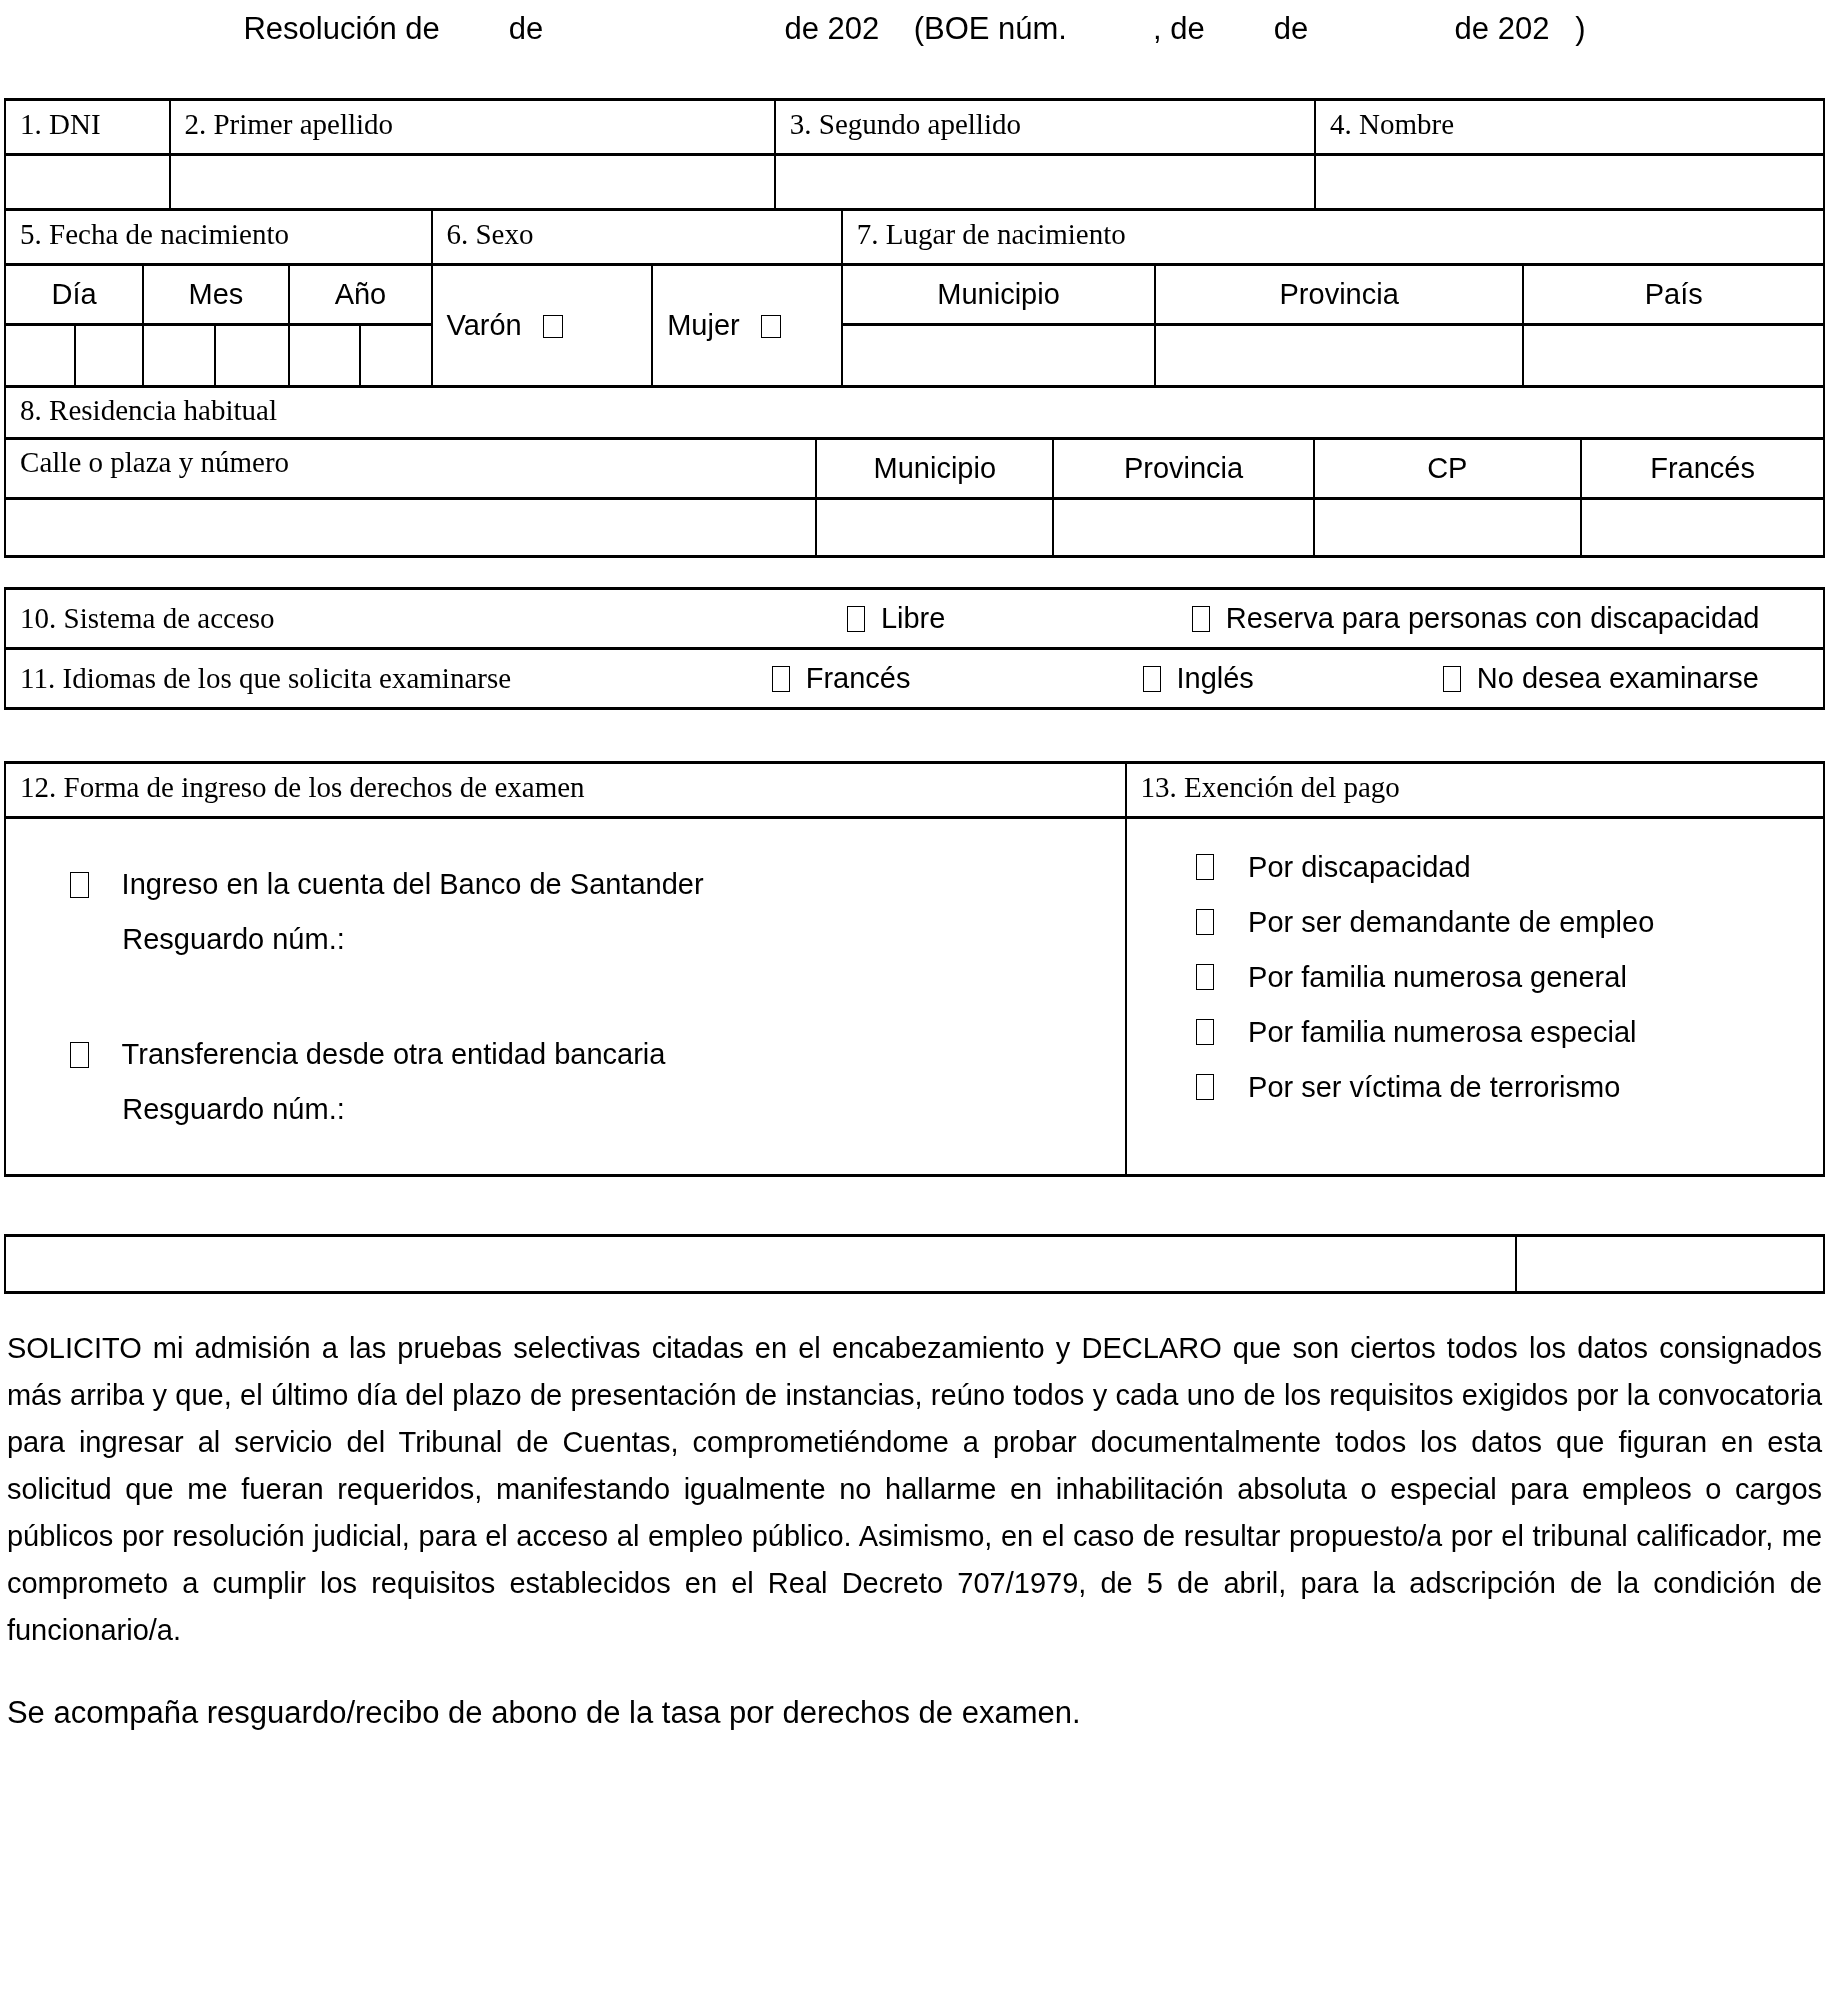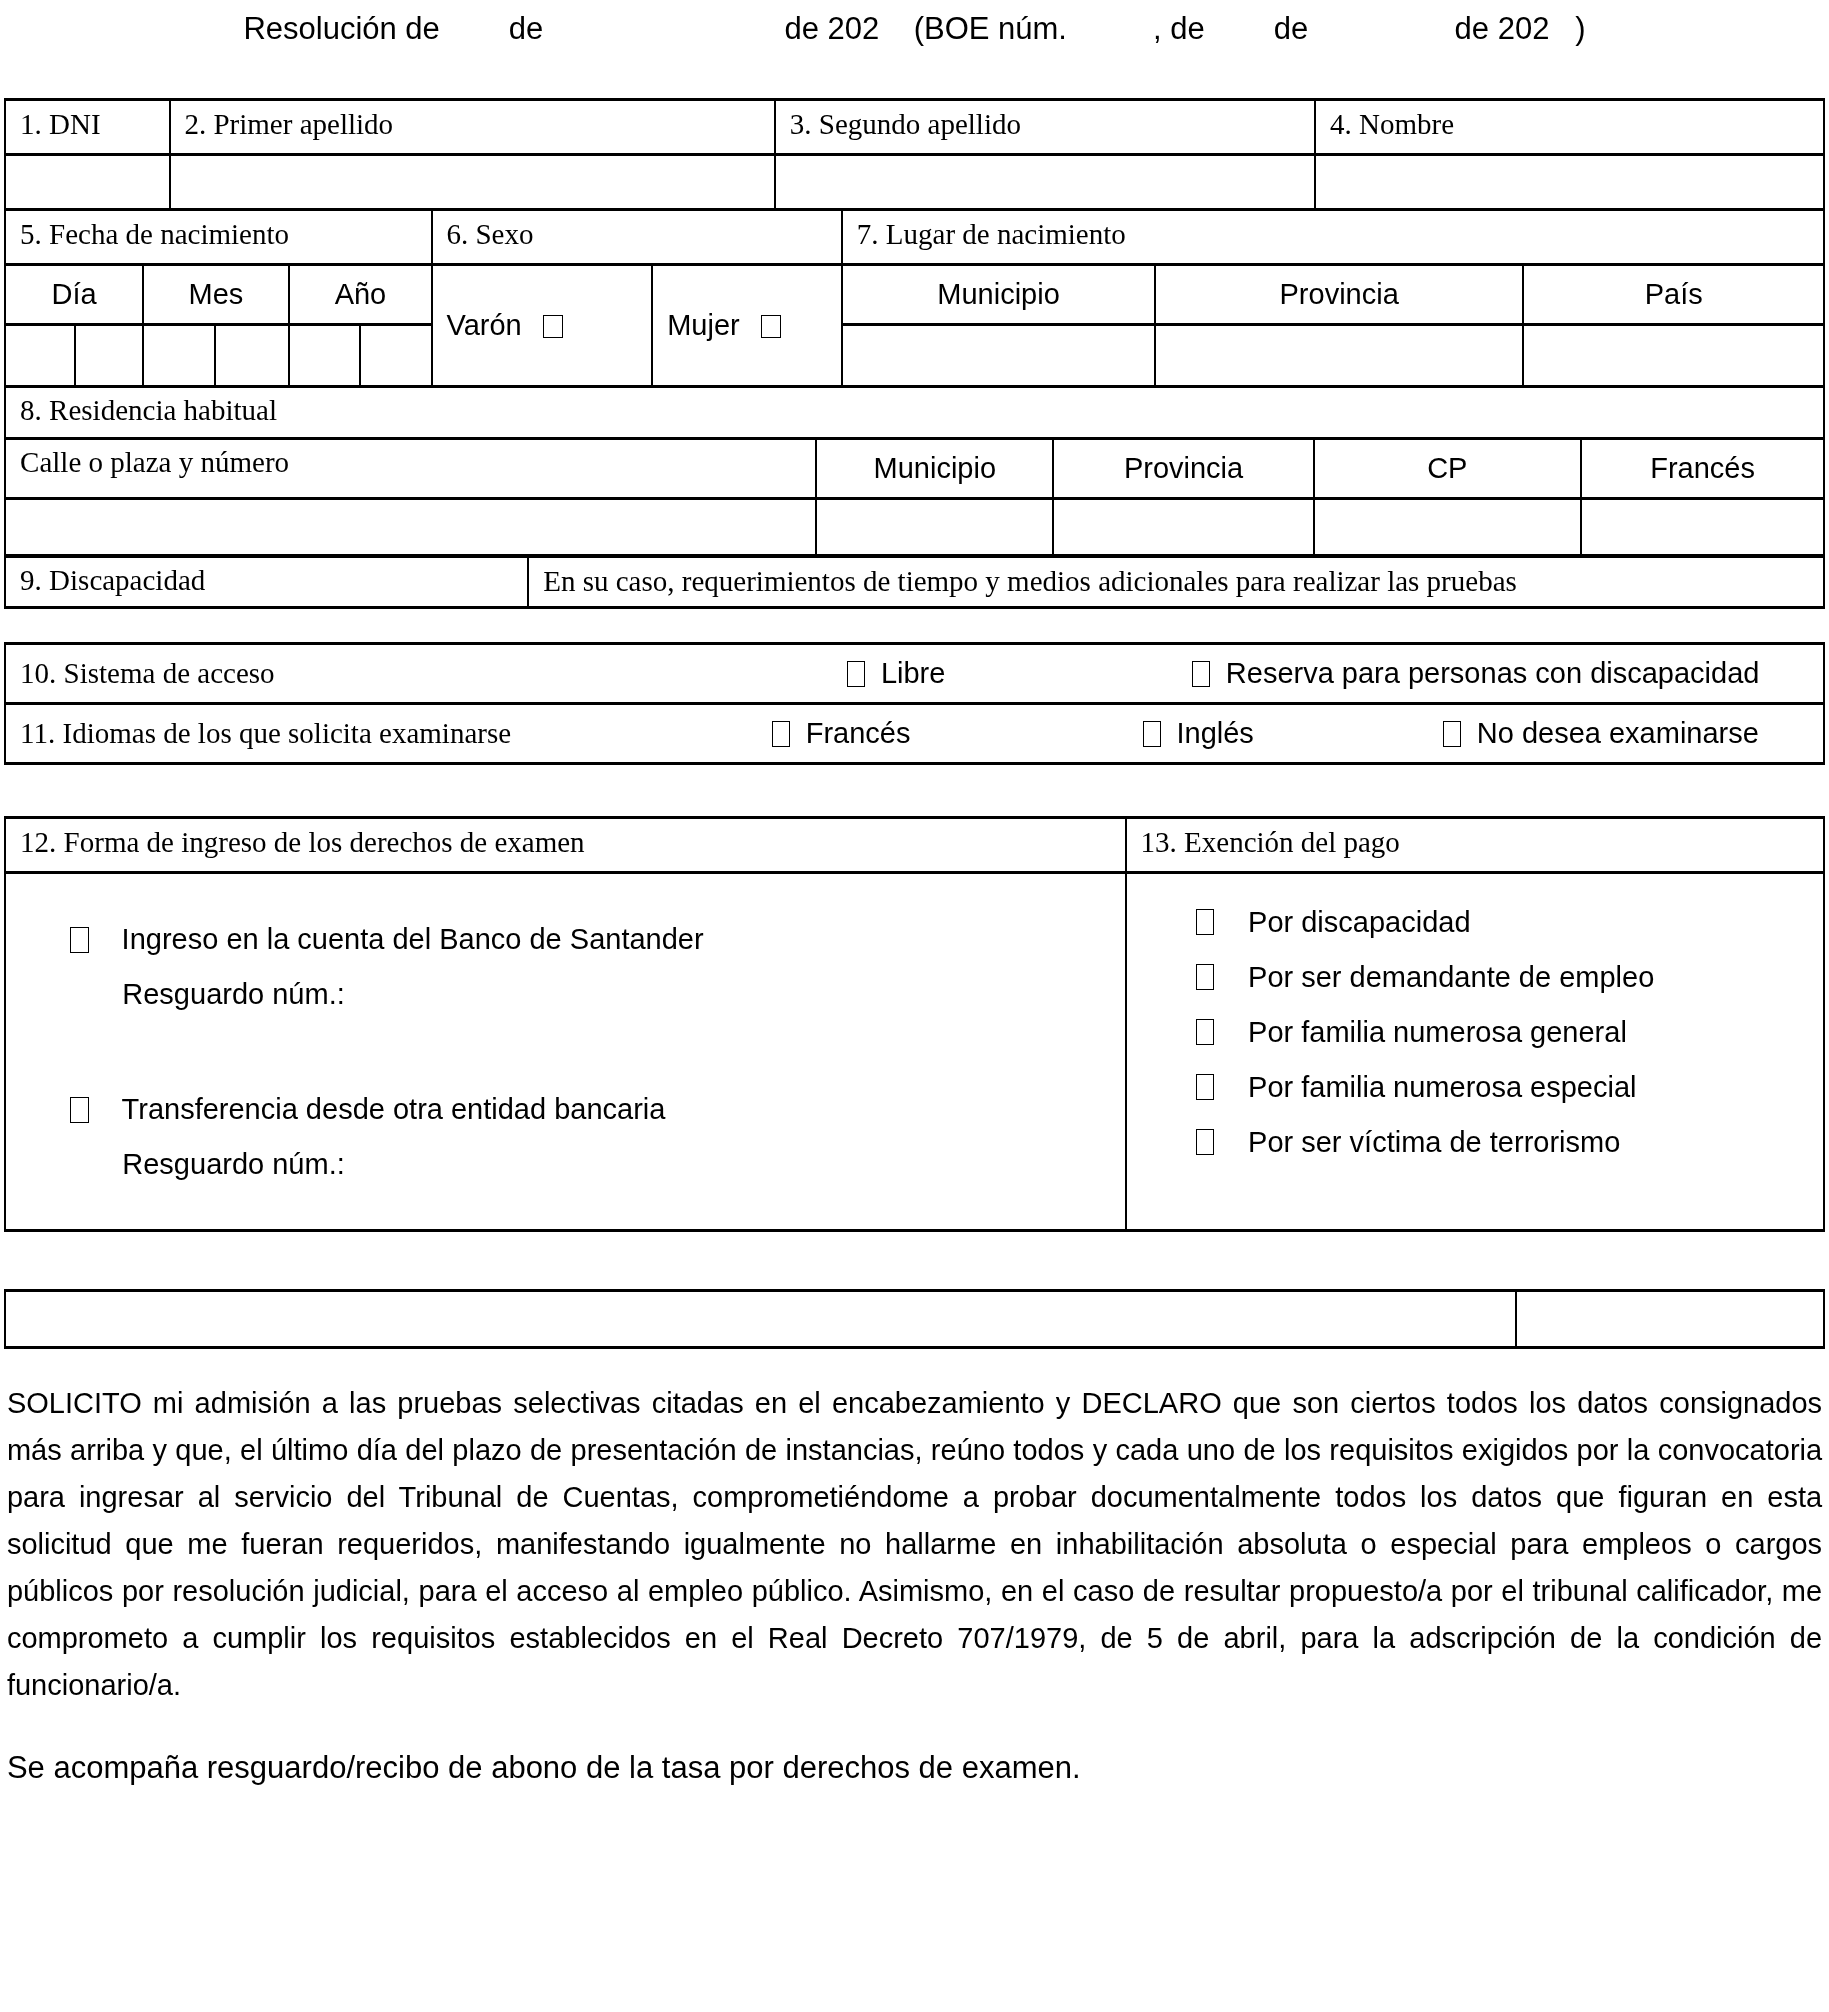--- a/index.html
+++ b/index.html
@@ -141,24 +141,20 @@
     </tr>
   </tbody>
     </table>
 
   <table class="tnext">
     <colgroup>
         <col style="width:522px">
         <col style="width:1293px">
       </colgroup>
     <tbody>
-        <tr style="height:52px">
-      <td class="lbl">9. Discapacidad</td>
-      <td class="lbl mid" style="padding-top:0">En su caso, requerimientos de tiempo y medios adicionales para realizar las pruebas</td>
-    </tr>
   </tbody>
     </table>
 
   <table class="t5">
     <colgroup>
         <col style="width:658px">
         <col style="width:353px">
         <col style="width:110px">
         <col style="width:250px">
         <col style="width:445px">

